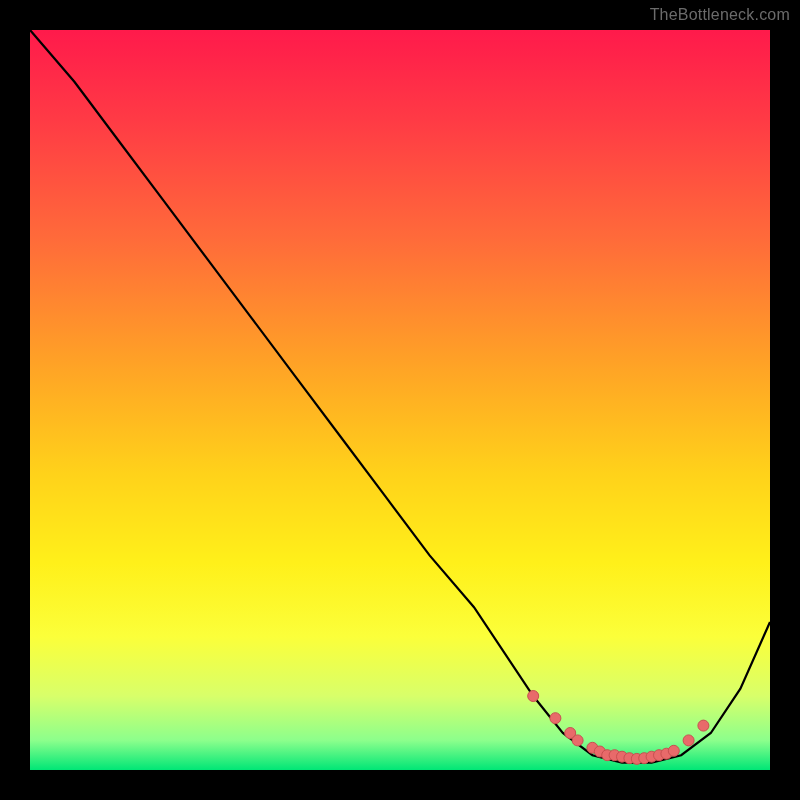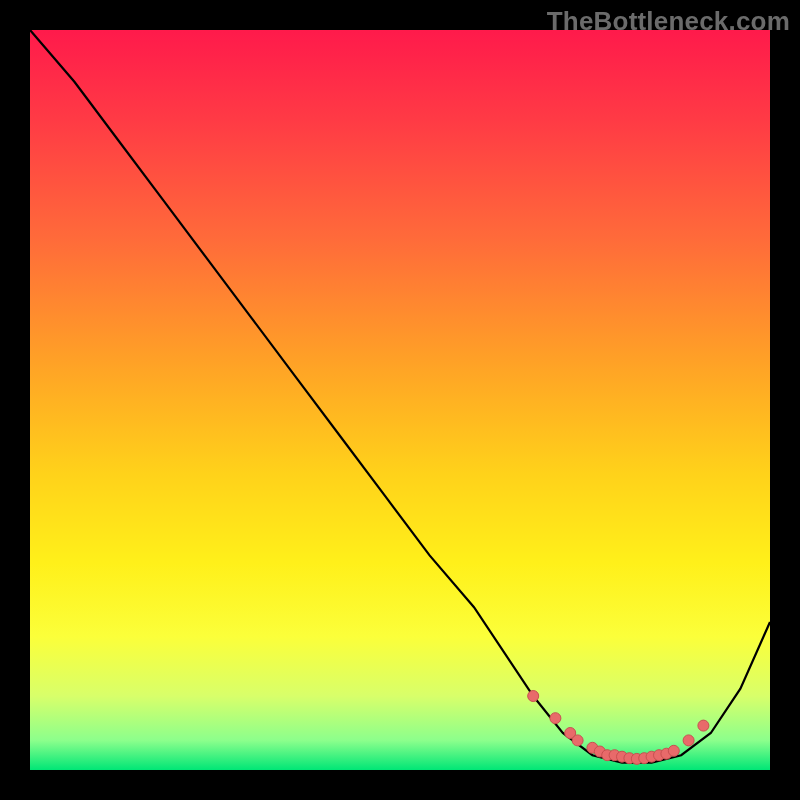--- a/index.html
+++ b/index.html
@@ -34,22 +34,22 @@
       #fbff3a 82%,
       #d8ff6a 90%,
       #8cff8c 96%,
       #00e676 100%);
   }
   .watermark {
     position: absolute;
     top: 6px;
     right: 10px;
     font-family: Arial, Helvetica, sans-serif;
-    font-size: 26px;
-    font-weight: 700;
+    font-size: 16px;
+    font-weight: 400;
     color: #6b6b6b;
     letter-spacing: 0.2px;
     user-select: none;
   }
   svg.curve {
     position: absolute;
     left: 30px;
     top: 30px;
     width: 740px;
     height: 740px;

